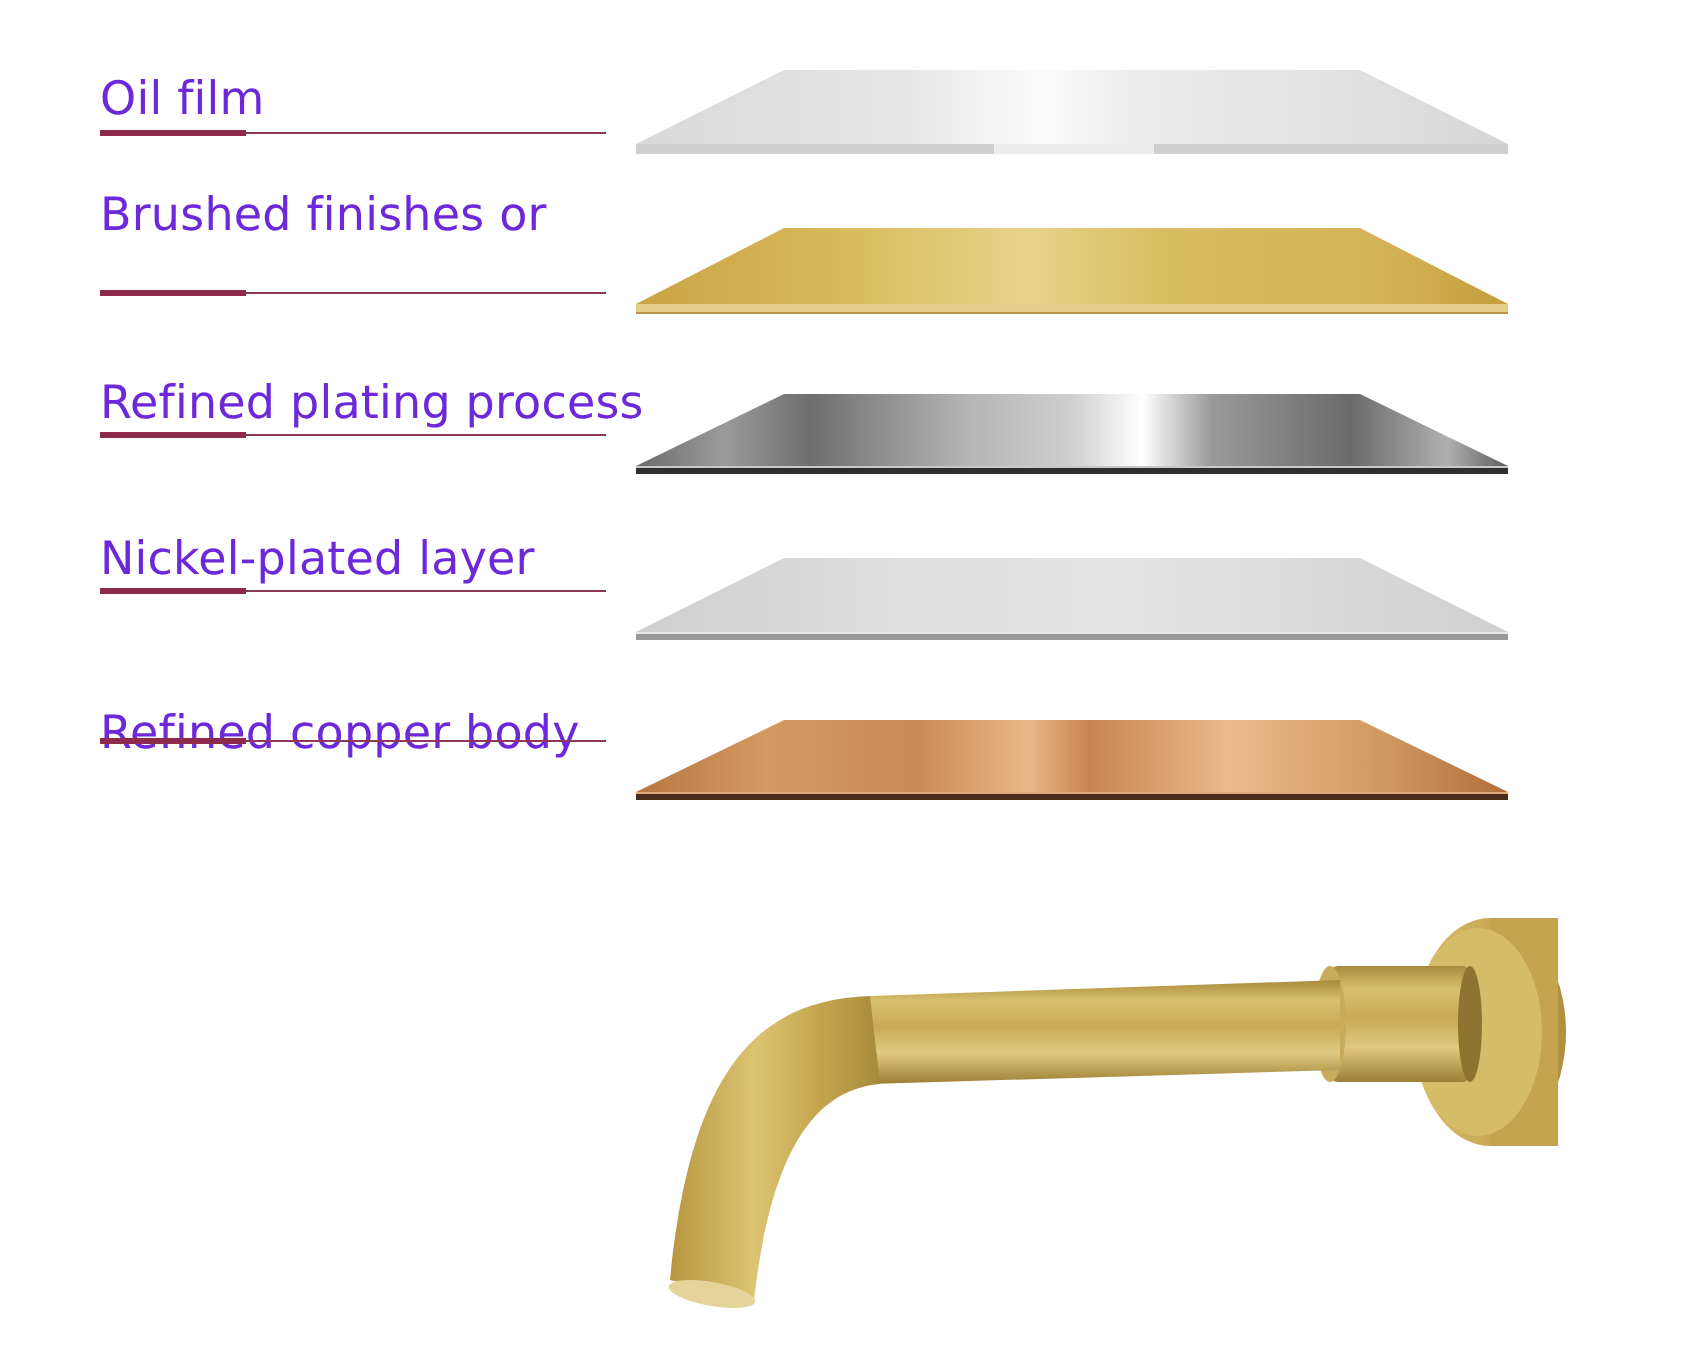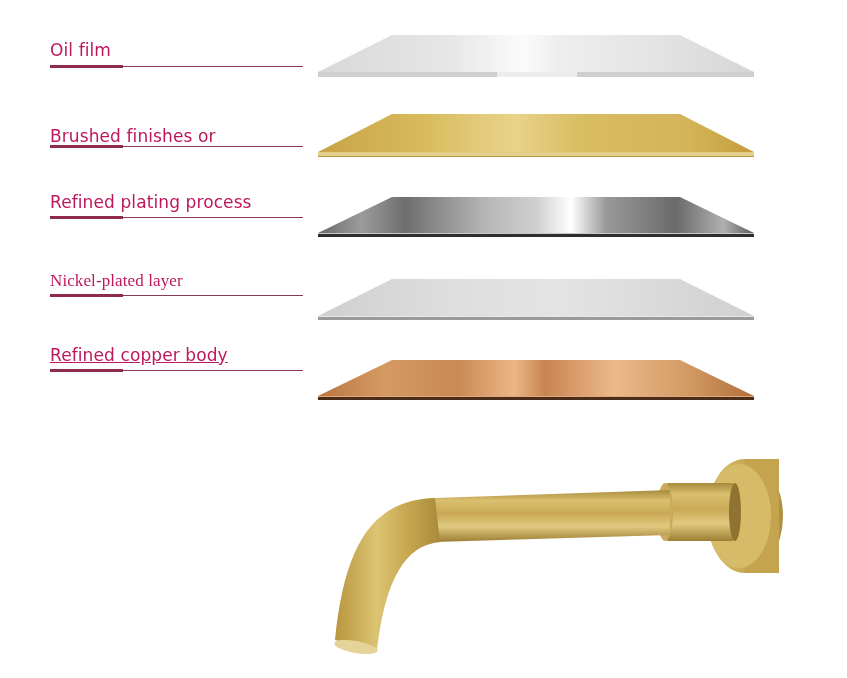--- a/index.html
+++ b/index.html
@@ -1,18 +1,18 @@
 <!DOCTYPE html>
 <html><head>
 <meta charset="utf-8">
 <style>
   html, body { margin: 0; padding: 0; background: #ffffff; }
   body { width: 847px; height: 678px; position: relative; overflow: hidden;
          font-family: "DejaVu Sans", "Liberation Sans", sans-serif; }
-  .label { position: absolute; left: 50px; color: #be185d; font-size: 17px; line-height: 23px;
+  .label { position: absolute; left: 50px; color: #6d28d9; font-size: 23px; line-height: 23px;
            letter-spacing: 0.1px; white-space: nowrap; text-align: right; }
   .rule { position: absolute; left: 50px; width: 253px; height: 1px; background: #8b3a55; }
   .rule .accent { position: absolute; left: 0; top: -1px; width: 73px; height: 3px; background: #8e2a4c; }
   .plate { position: absolute; left: 317px; width: 438px; }
   .plate svg { display: block; }
   .faucet { position: absolute; left: 315px; top: 450px; }
 </style>
 </head>
 <body>
 
@@ -33,21 +33,21 @@
         <stop offset="0.8" stop-color="#e2e2e2"></stop>
           <stop offset="1" stop-color="#d6d6d6"></stop>
       </linearGradient>
     </defs>
     <polygon points="75,1 363,1 437,38 1,38" fill="url(#oilTop)"></polygon>
     <rect x="1" y="38" width="436" height="5" fill="#cfcfcf"></rect>
     <rect x="180" y="38" width="80" height="5" fill="#ececec"></rect>
   </svg>
 </div>
 
-<div class="label" style="top:97px;margin-top:28px;">
+<div class="label" style="top:97px;">
   <div>Brushed finishes or</div>
 </div>
 <div class="rule" style="top:146px;">
     <div class="accent"></div>
   </div>
 <div class="plate" style="top:113px;">
   <svg width="438" height="46" viewBox="0 0 438 46">
     <defs>
       <linearGradient id="brassTop" x1="0" x2="1" y1="0" y2="0">
         <stop offset="0" stop-color="#c9a344"></stop>
@@ -85,21 +85,21 @@
         <stop offset="0.93" stop-color="#b0b0b0"></stop>
           <stop offset="1" stop-color="#5c5c5c"></stop>
       </linearGradient>
     </defs>
     <polygon points="75,1 363,1 437,37 1,37" fill="url(#chromeTop)"></polygon>
     <rect x="1" y="37" width="436" height="4" fill="#2e2e2e"></rect>
     <rect x="1" y="37" width="436" height="1" fill="#c8c8c8"></rect>
   </svg>
 </div>
 
-<div class="label" style="top:269px;font-family:Liberation Serif, serif;">
+<div class="label" style="top:269px;">
   <span>Nickel-plated layer</span>
 </div>
 <div class="rule" style="top:295px;">
     <div class="accent"></div>
   </div>
 <div class="plate" style="top:278px;">
   <svg width="438" height="46" viewBox="0 0 438 46">
     <defs>
       <linearGradient id="nickelTop" x1="0" x2="1" y1="0" y2="0">
         <stop offset="0" stop-color="#cfcfcf"></stop>
@@ -107,21 +107,21 @@
         <stop offset="0.55" stop-color="#e4e4e4"></stop>
           <stop offset="1" stop-color="#d0d0d0"></stop>
       </linearGradient>
     </defs>
     <polygon points="75,1 363,1 437,38 1,38" fill="url(#nickelTop)"></polygon>
     <rect x="1" y="38" width="436" height="4" fill="#9a9a9a"></rect>
     <rect x="1" y="38" width="436" height="1" fill="#e8e8e8"></rect>
   </svg>
 </div>
 
-<div class="label" style="top:344px;text-decoration:underline;">
+<div class="label" style="top:356px;">
   <span>Refined copper body</span>
 </div>
 <div class="rule" style="top:370px;">
     <div class="accent"></div>
   </div>
 <div class="plate" style="top:359px;">
   <svg width="438" height="46" viewBox="0 0 438 46">
     <defs>
       <linearGradient id="copperTop" x1="0" x2="1" y1="0" y2="0">
         <stop offset="0" stop-color="#b9763f"></stop>

